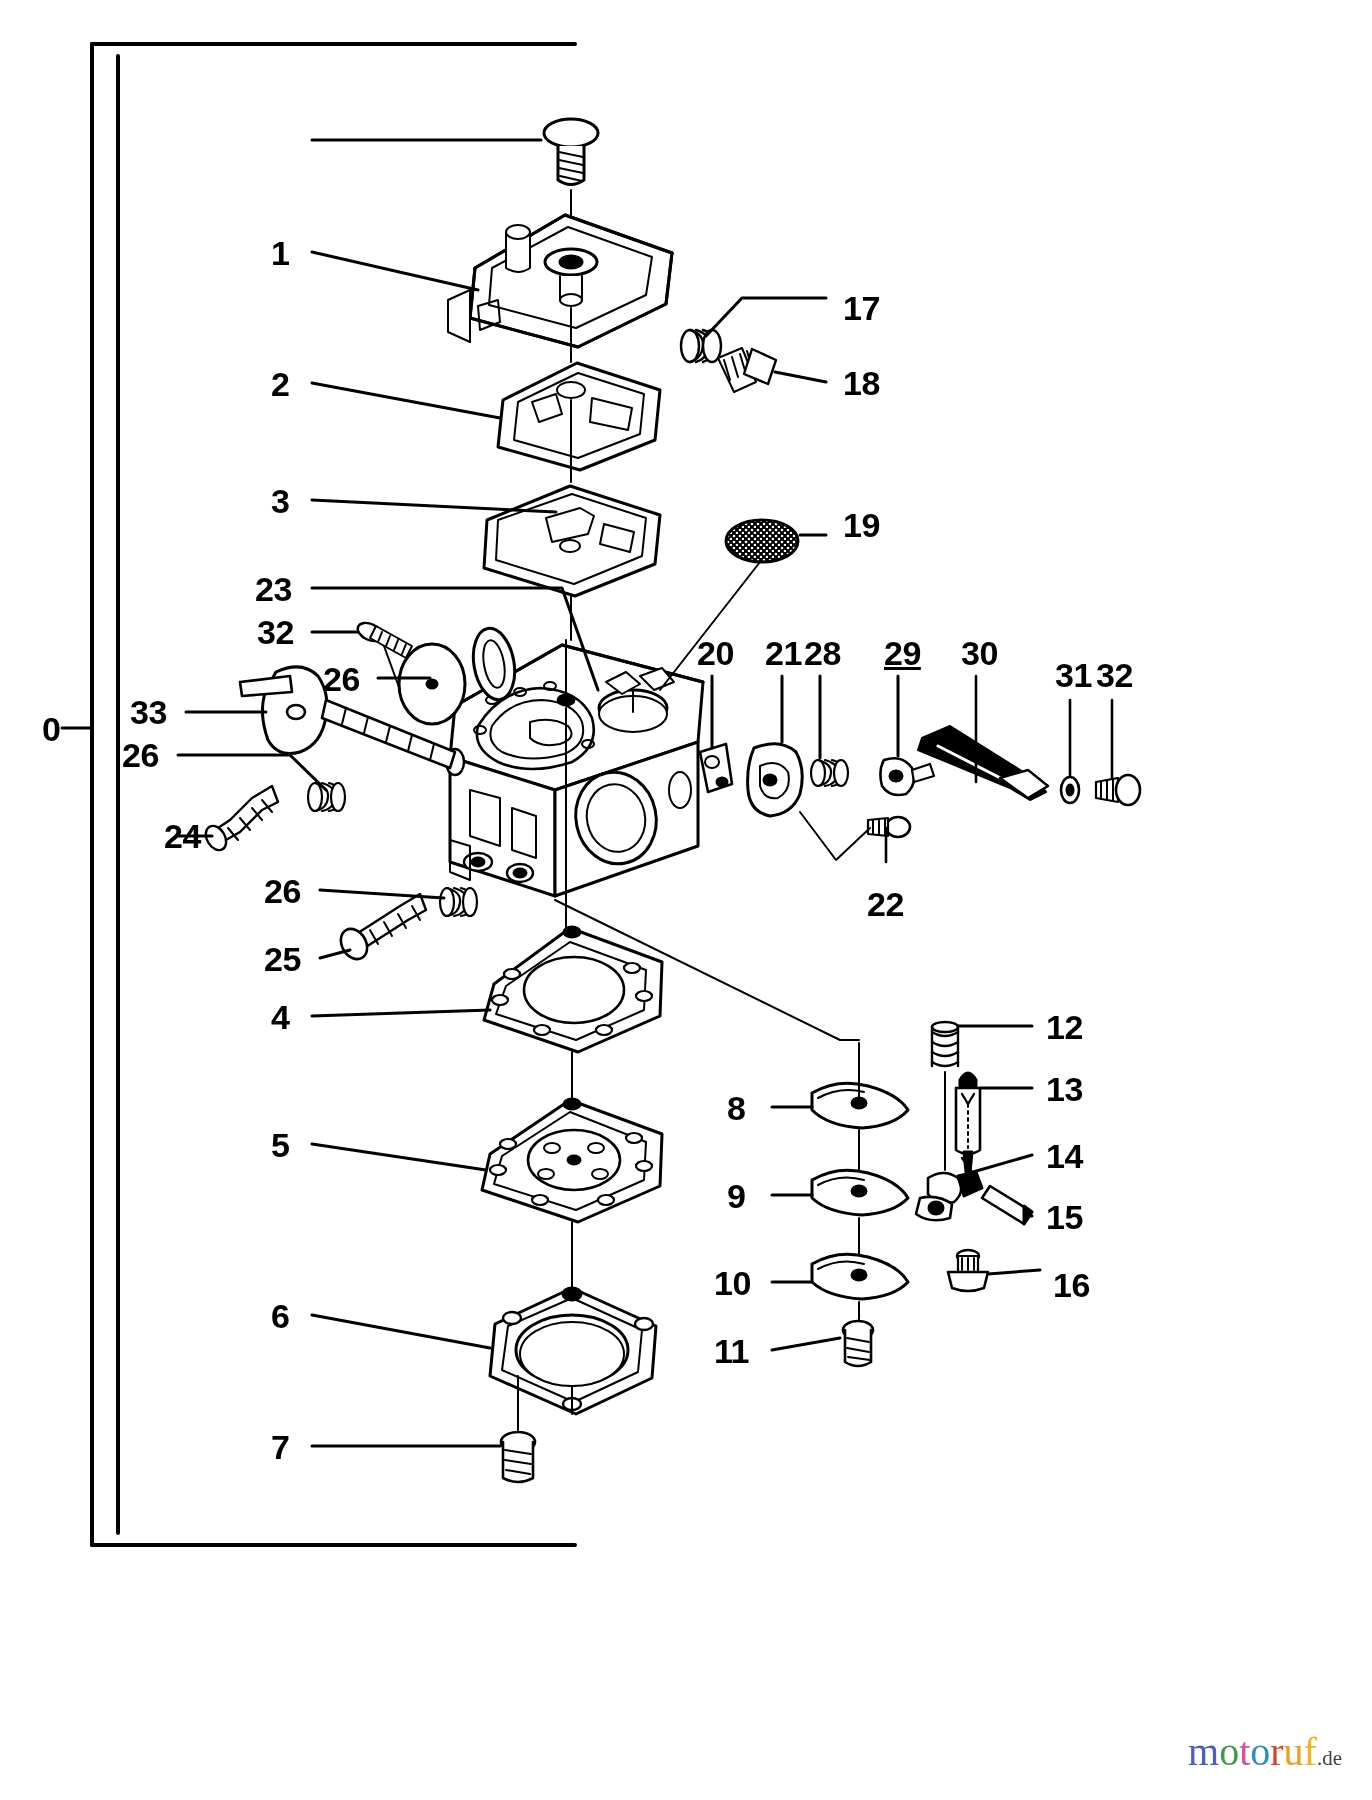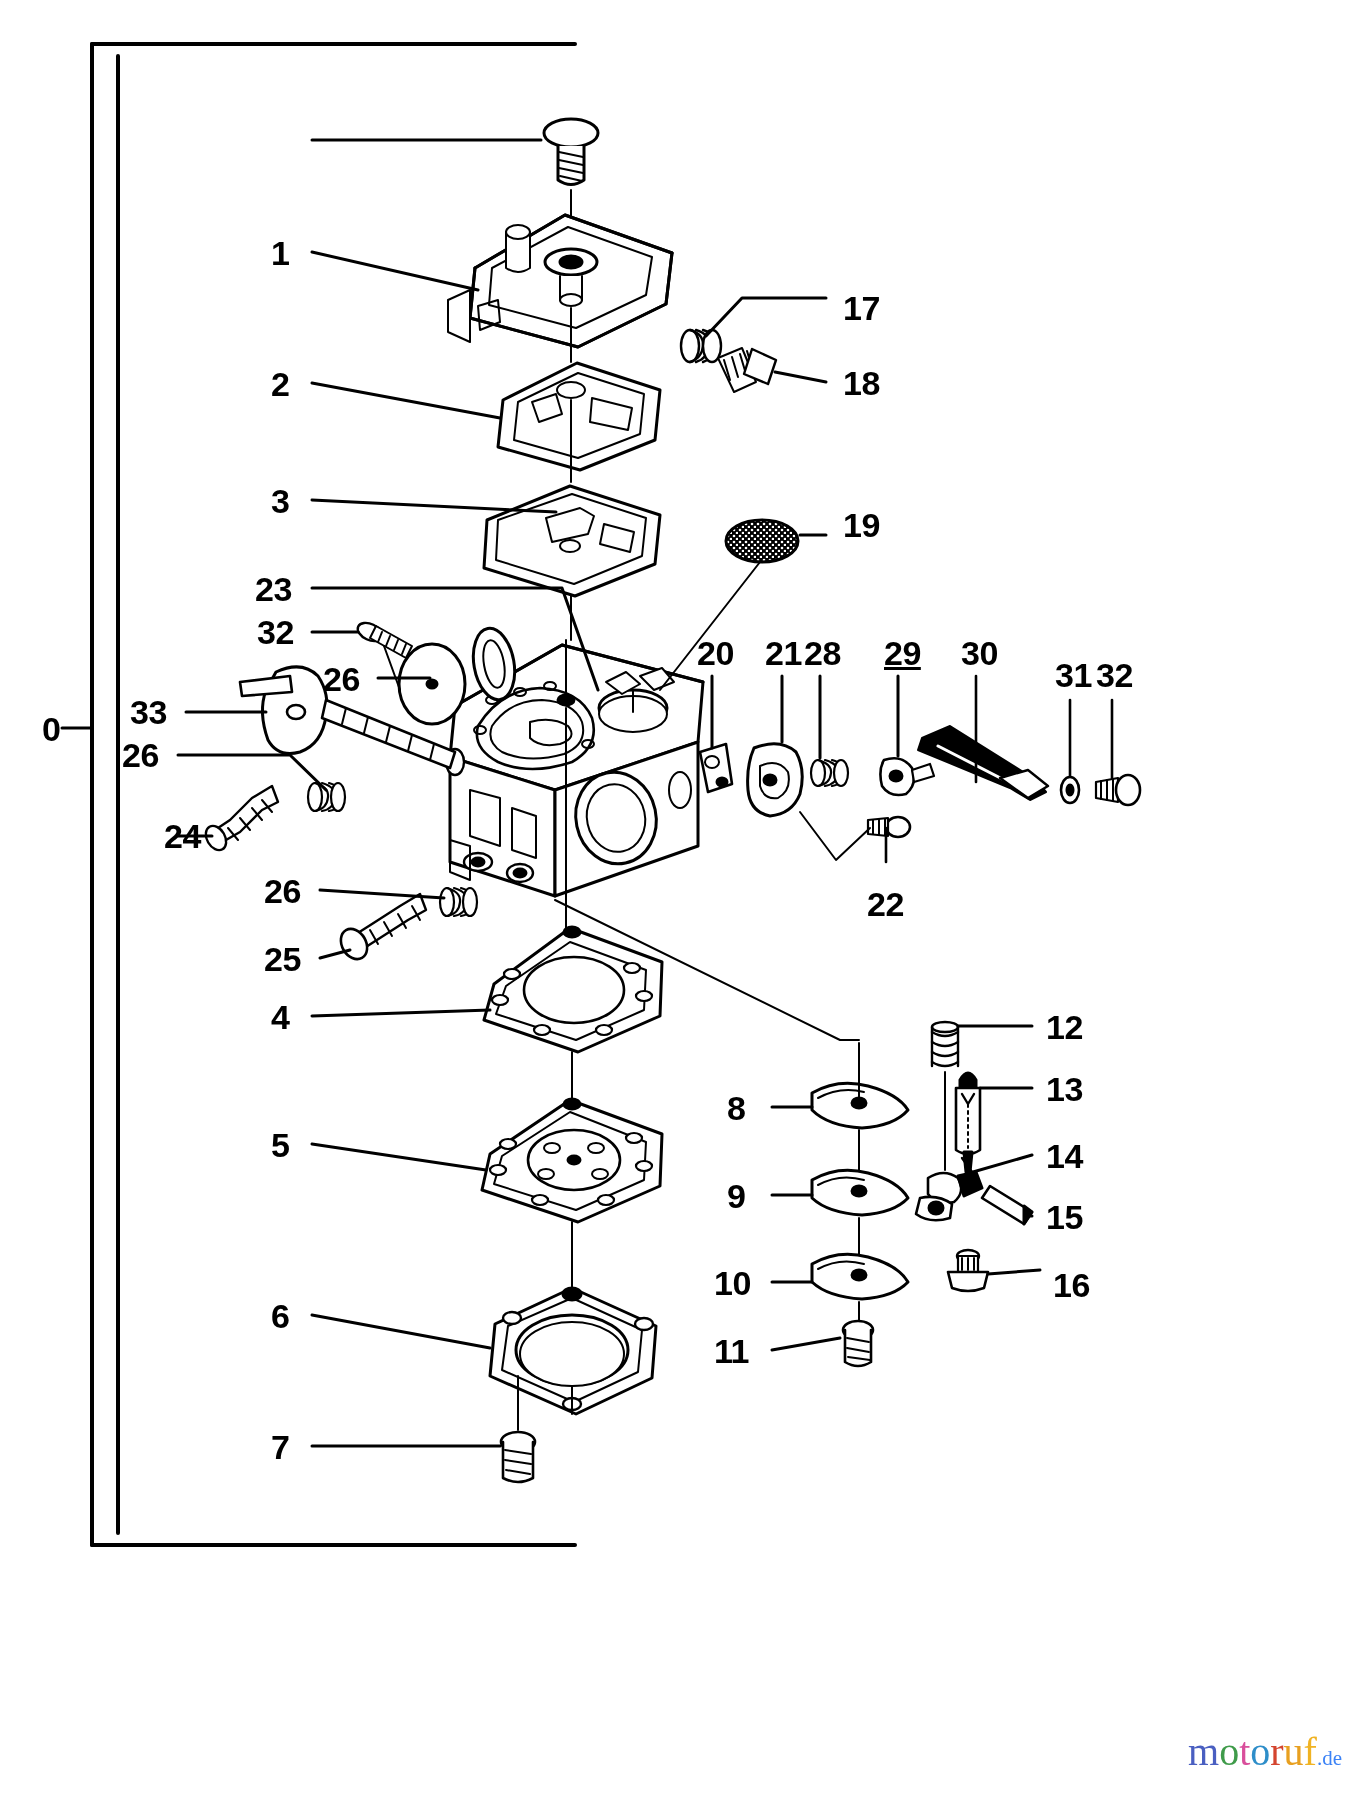--- a/index.html
+++ b/index.html
@@ -39,21 +39,21 @@
     right: 30px;
     bottom: 22px;
     font-family: "Liberation Serif", serif;
     font-size: 40px;
     line-height: 40px;
     white-space: nowrap;
     user-select: none;
   }
   #watermark .sfx {
     font-size: 21px;
-    color: #3b82f6;
+    color: #404040;
   }
 </style>
 </head>
 <body>
 
 <div id="page">
 
   <svg id="diagram-svg" viewBox="0 0 1372 1800" xmlns="http://www.w3.org/2000/svg">
     <defs>
       <pattern id="mesh" width="6" height="6" patternUnits="userSpaceOnUse">

